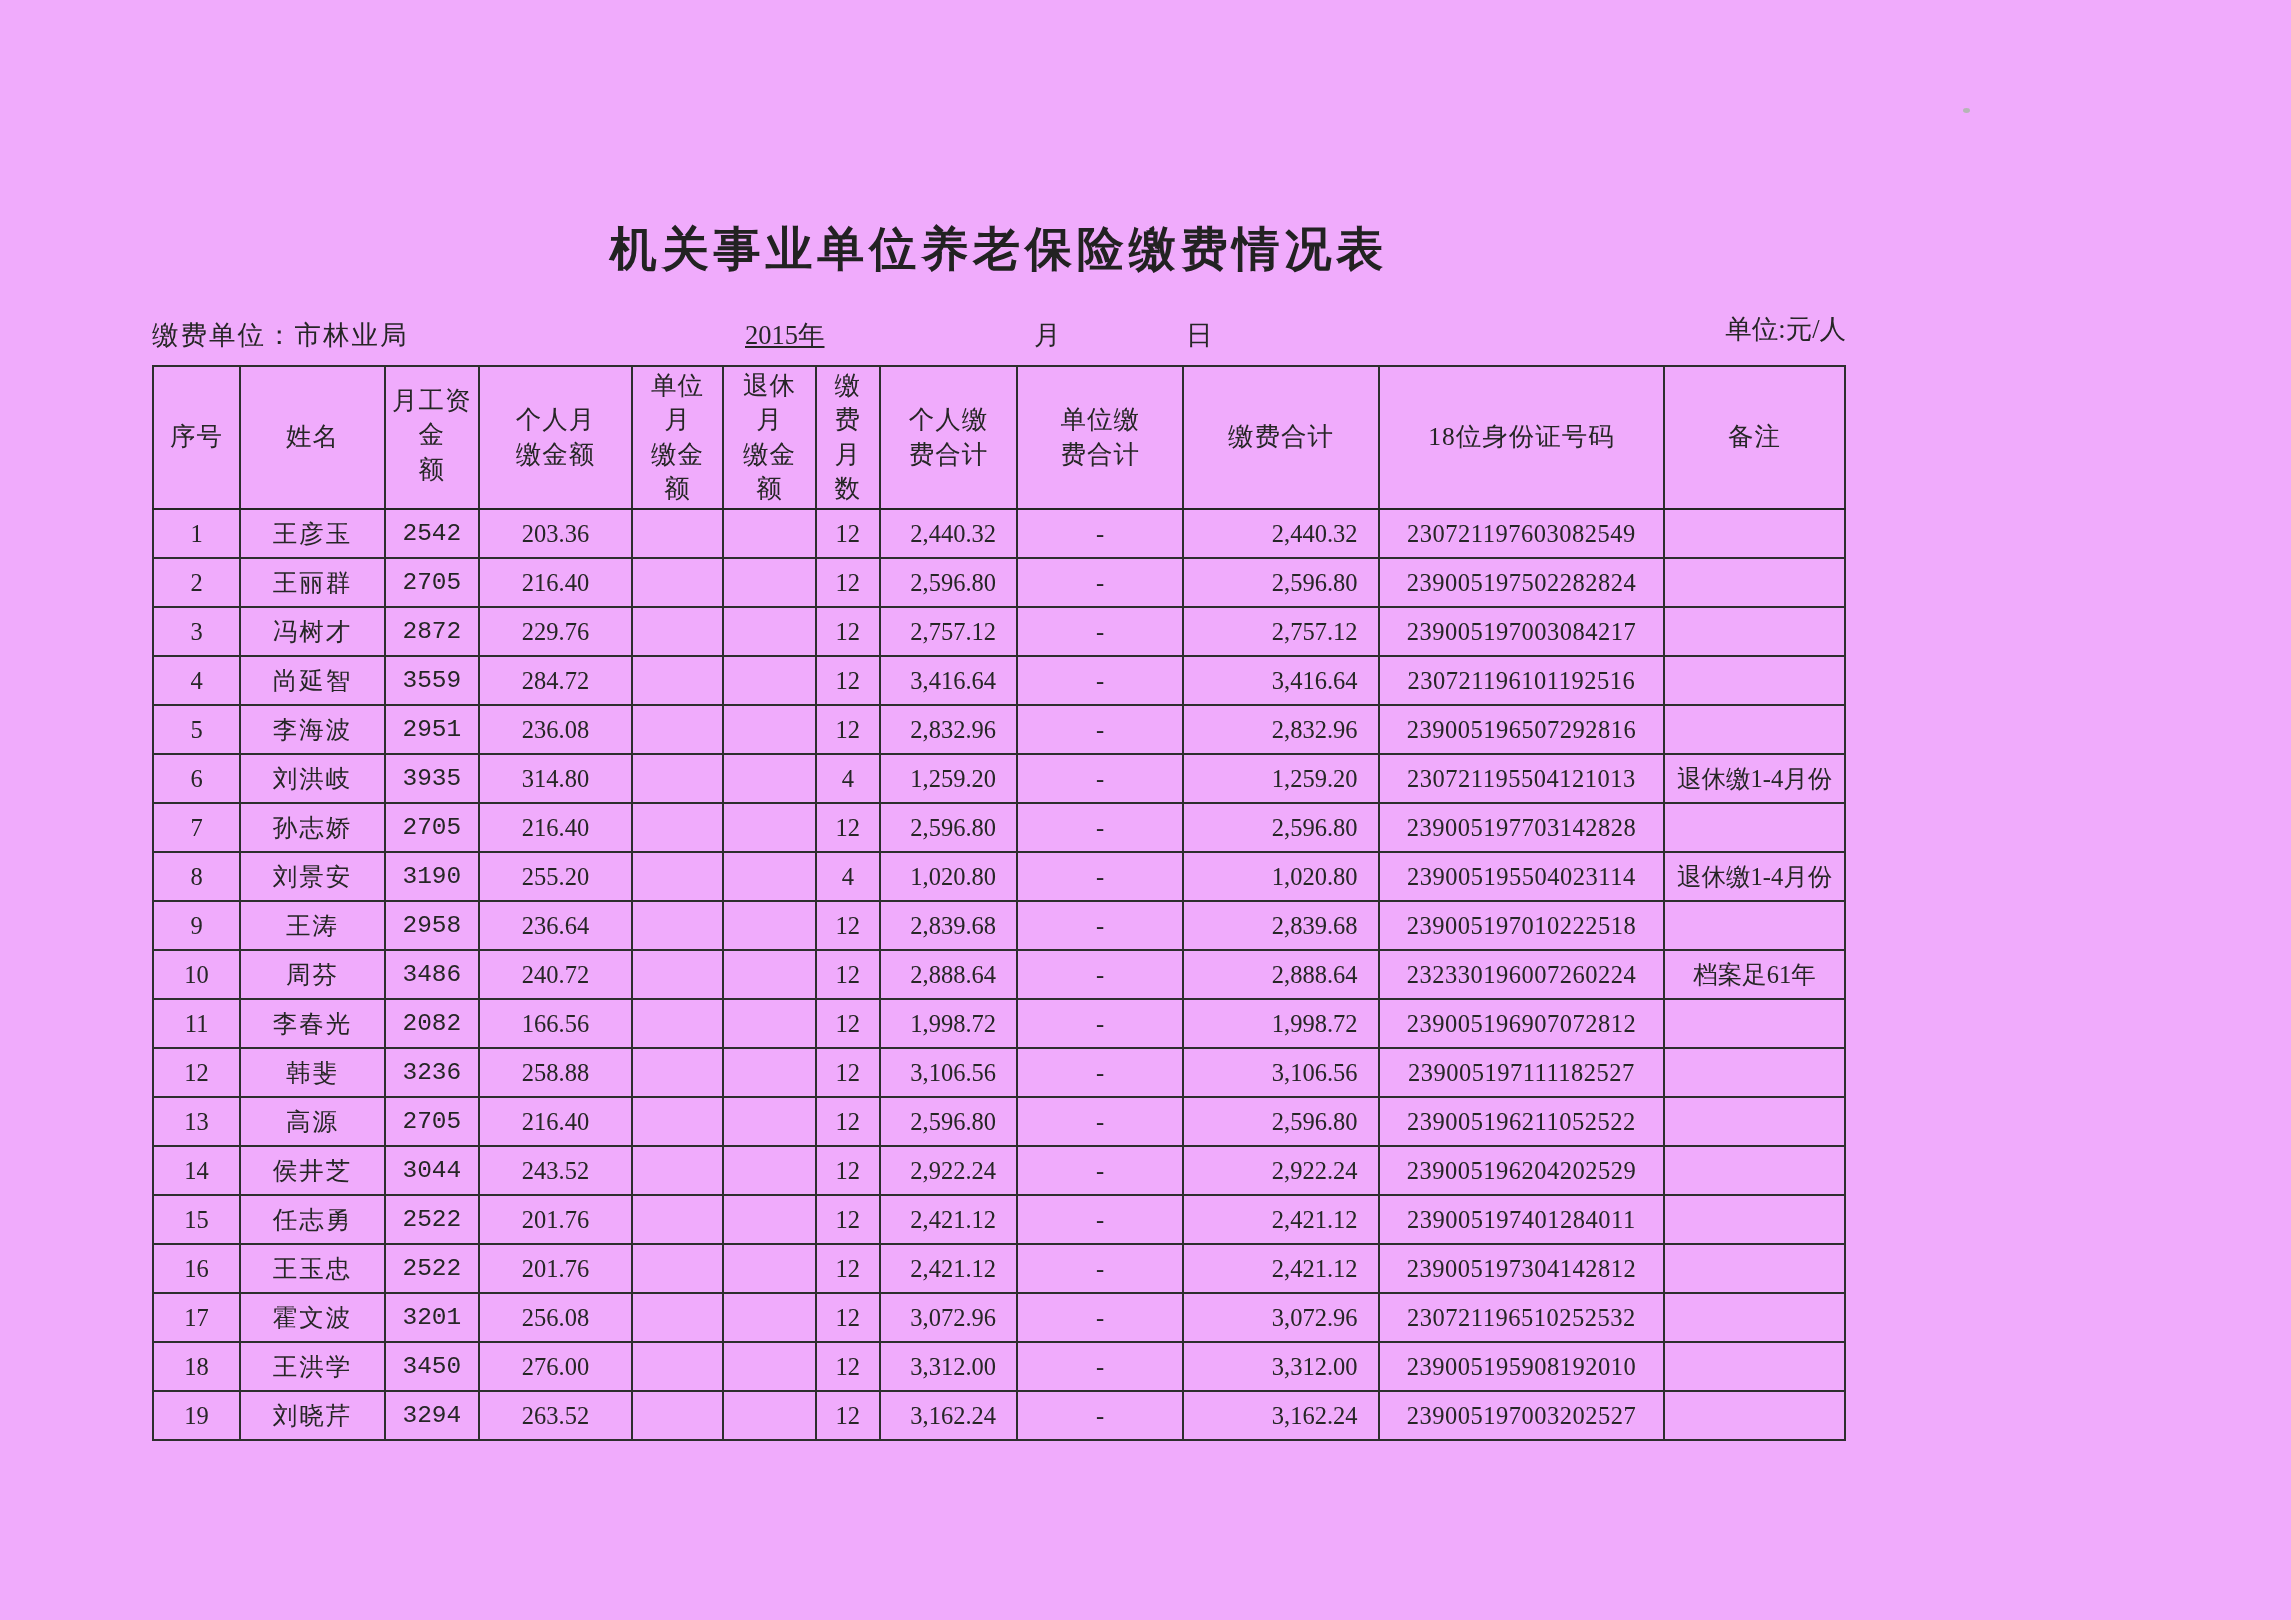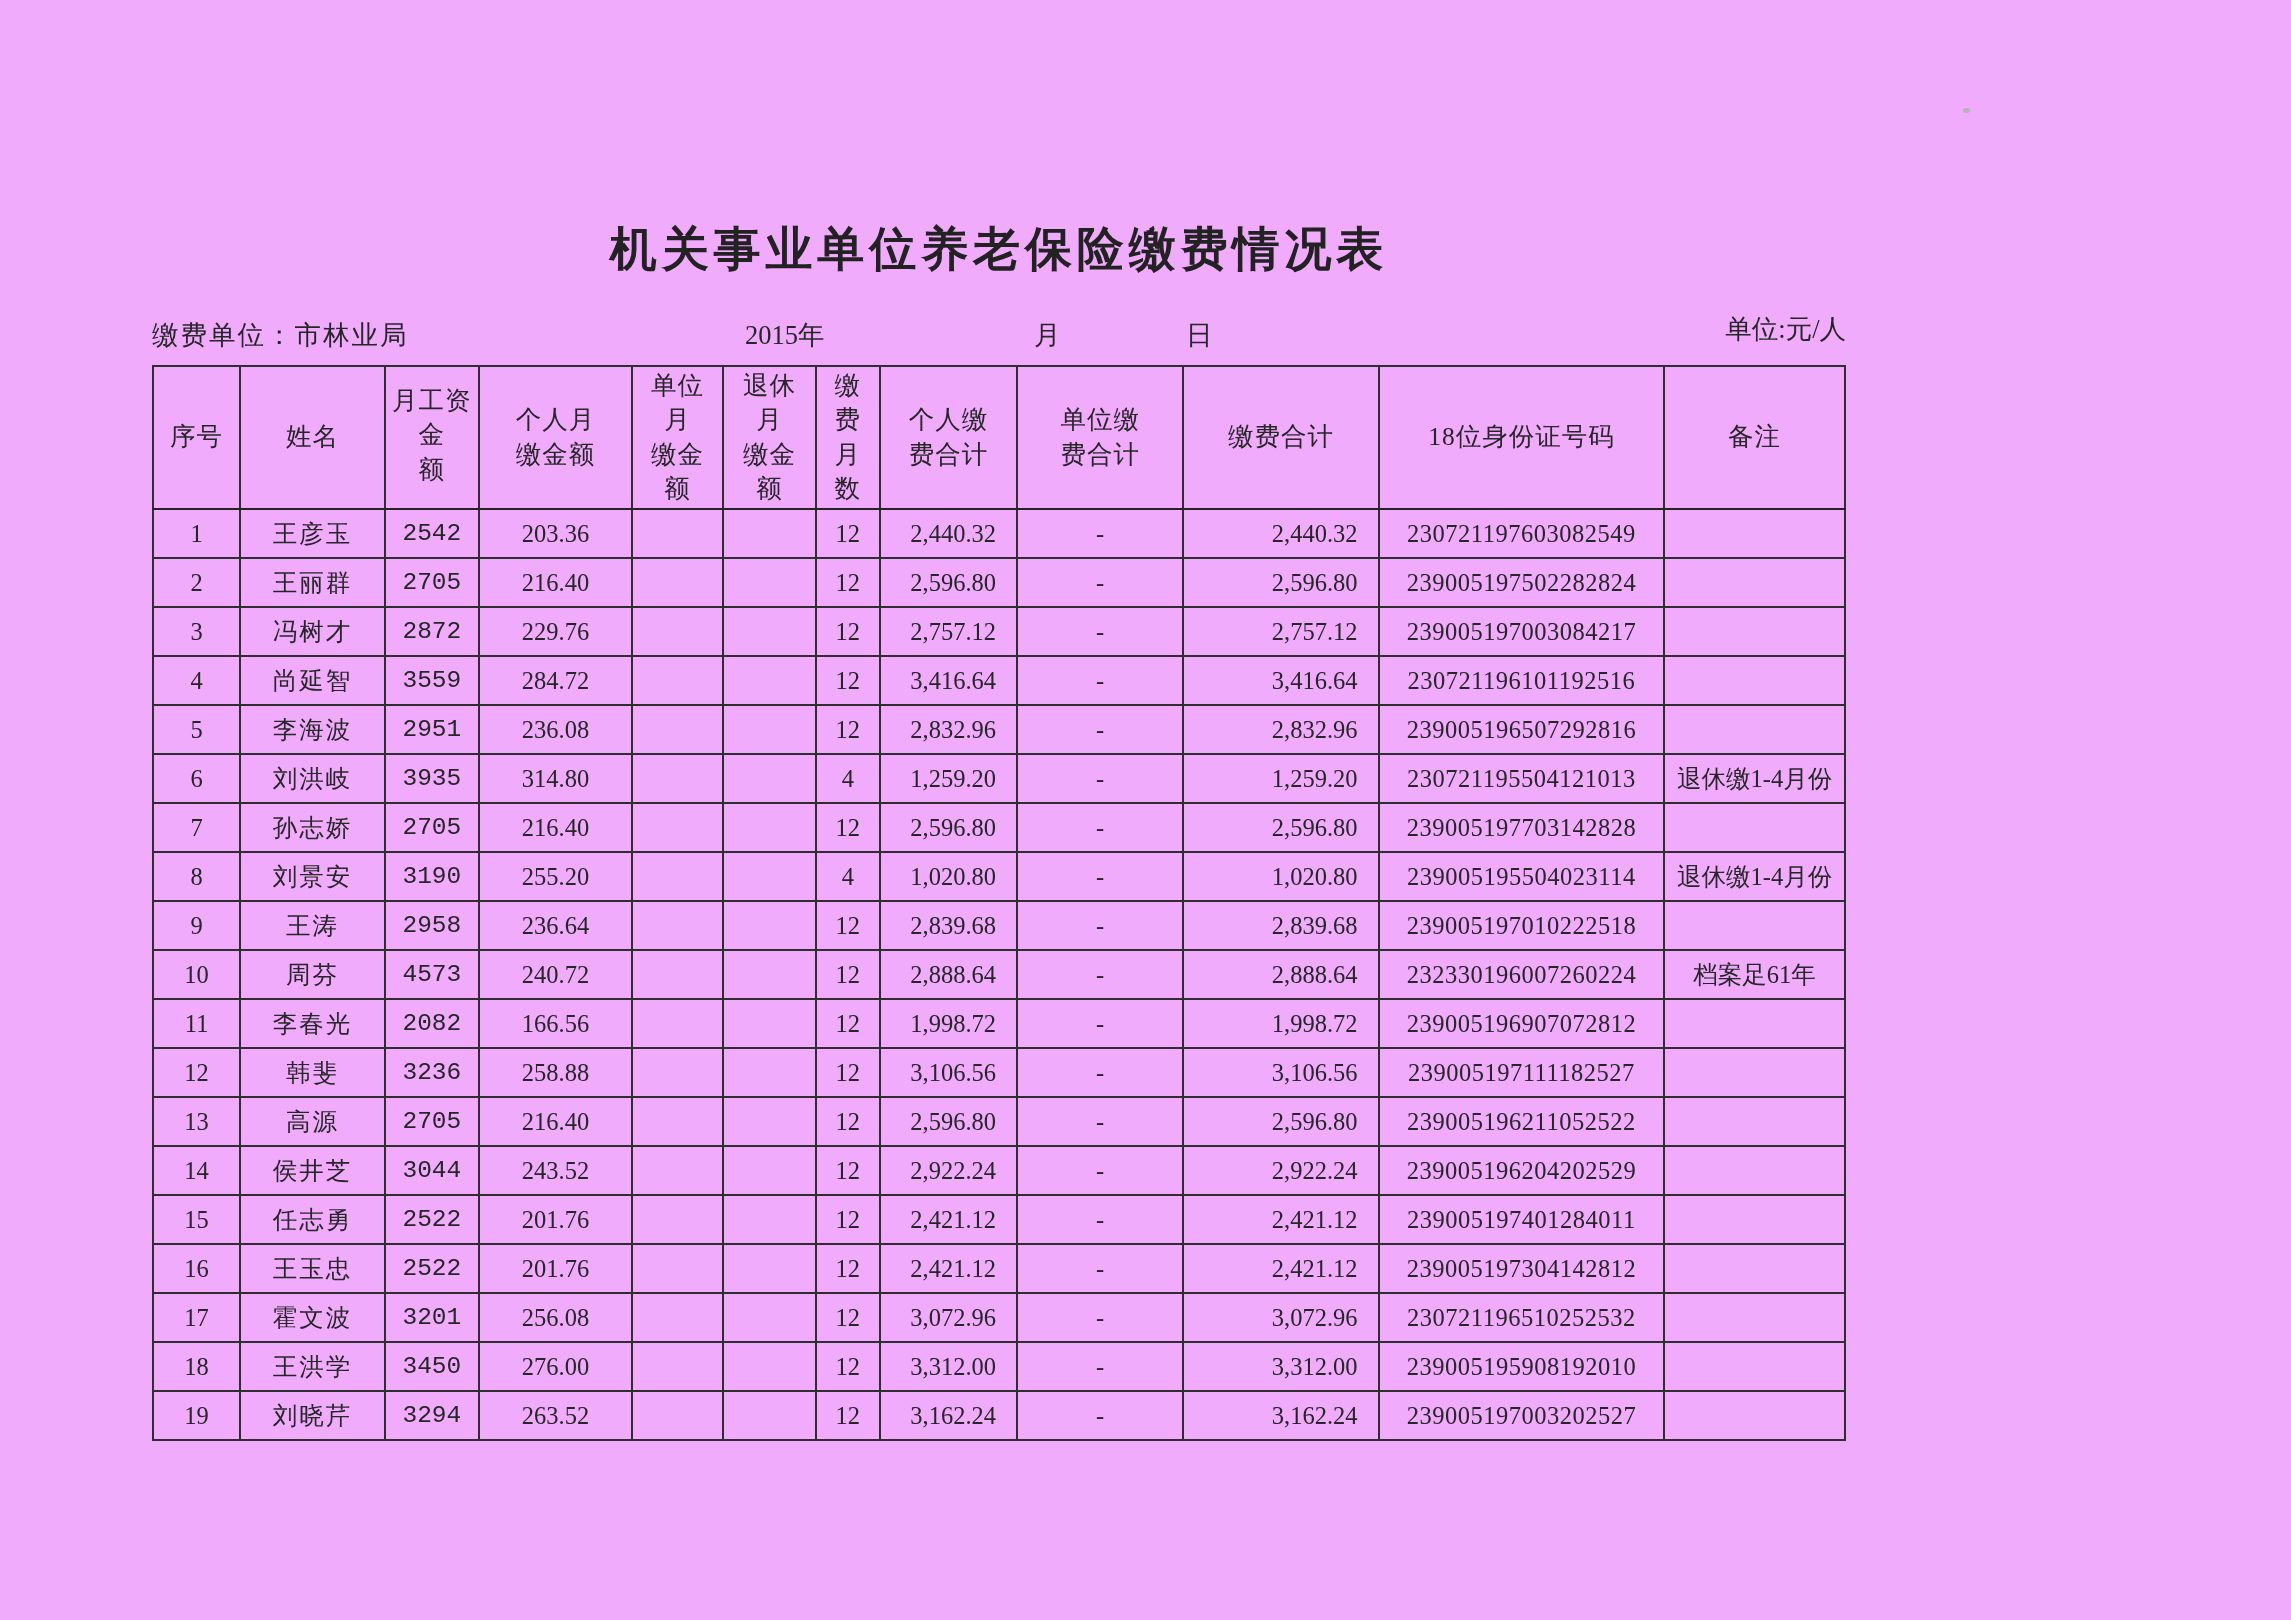--- a/index.html
+++ b/index.html
@@ -26,21 +26,21 @@
     color: #222222;
   }
   .meta-row {
     position: relative;
     margin: 33px 0 9.8px 152px;
     width: 1694px;
     height: 41px;
     font-size: 26.5px;
   }
   .meta-payer  { position: absolute; left: 0;      bottom: 2px; letter-spacing: 2px; }
-  .meta-year   { position: absolute; left: 593px;  bottom: 2px; }
+  .meta-year   { position: absolute; left: 593px;  bottom: 2px; text-decoration: underline; }
   .meta-month  { position: absolute; left: 882px;  bottom: 2px; }
   .meta-day    { position: absolute; left: 1034px; bottom: 2px; }
   .meta-unit   { position: absolute; right: 0;     bottom: 7.8px; }
 
   table.pay-table {
     margin-left: 152px;
     width: 1694px;
     border-collapse: collapse;
     table-layout: fixed;
     border: 2.9px solid #242424;
@@ -275,21 +275,21 @@
           <td class="col-months">12</td>
           <td class="col-personal_total">2,839.68</td>
           <td class="col-unit_total">-</td>
           <td class="col-total">2,839.68</td>
           <td class="col-id_number">239005197010222518</td>
           <td class="col-note"></td>
         </tr>
         <tr>
           <td class="col-no">10</td>
           <td class="col-name">周芬</td>
-          <td class="col-salary">4573</td>
+          <td class="col-salary">3486</td>
           <td class="col-personal_monthly">240.72</td>
           <td class="col-unit_monthly"></td>
           <td class="col-retire_monthly"></td>
           <td class="col-months">12</td>
           <td class="col-personal_total">2,888.64</td>
           <td class="col-unit_total">-</td>
           <td class="col-total">2,888.64</td>
           <td class="col-id_number">232330196007260224</td>
           <td class="col-note">档案足61年</td>
         </tr>

